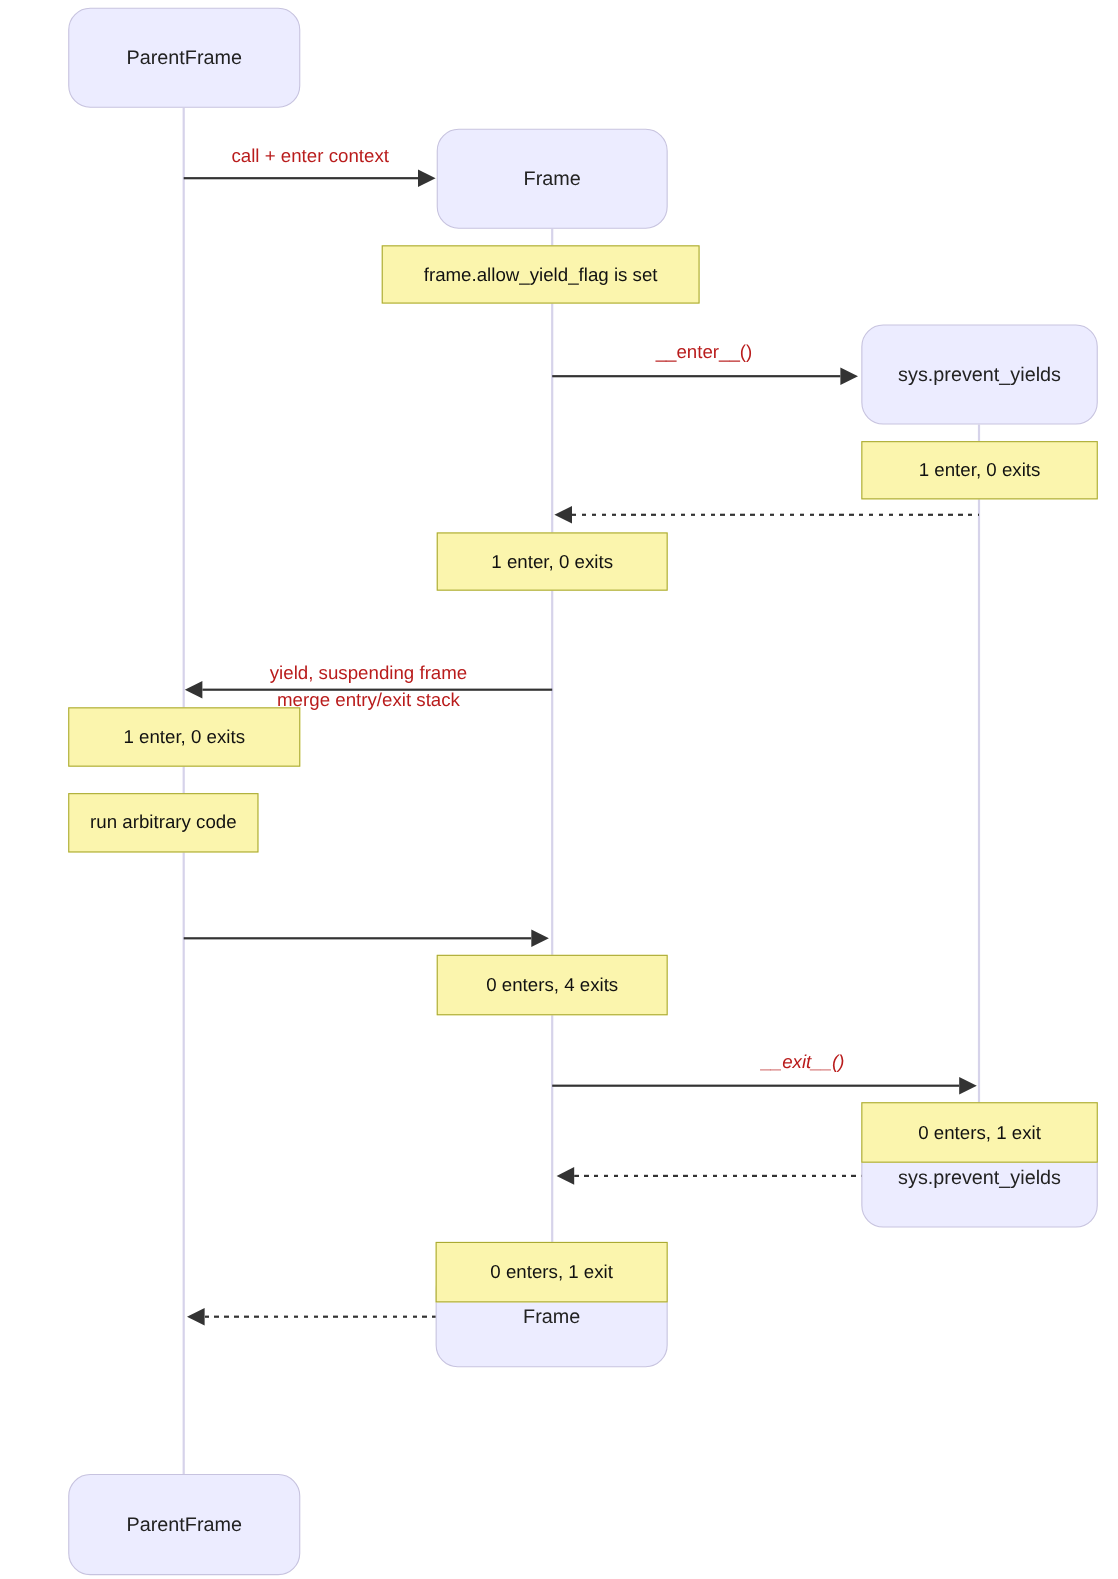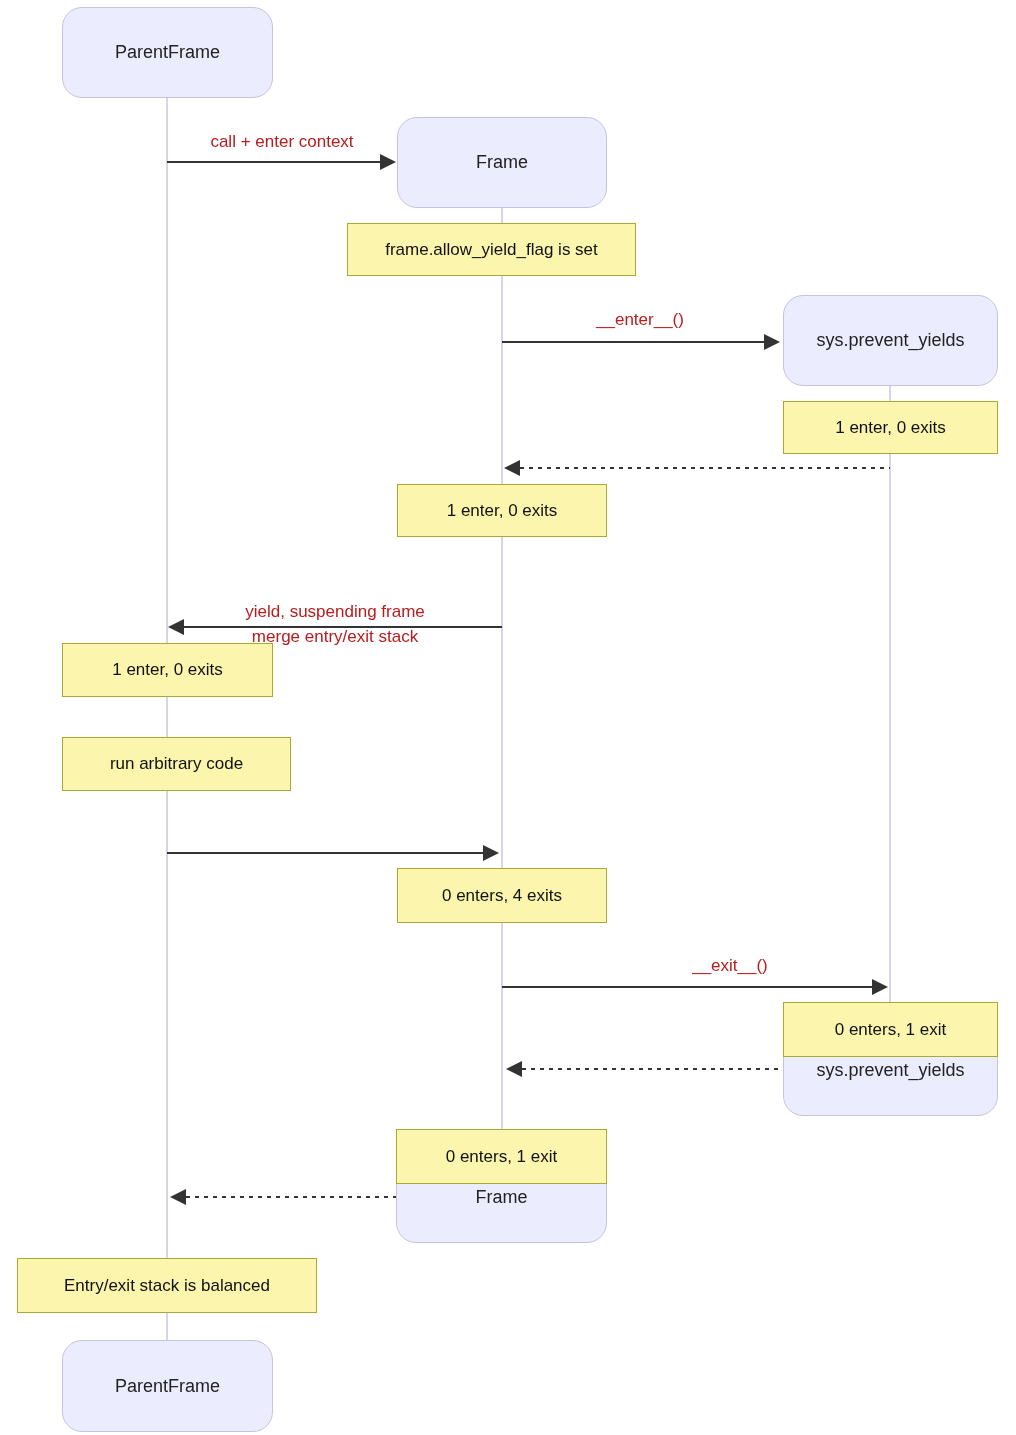--- a/index.html
+++ b/index.html
@@ -109,33 +109,32 @@
   <div class="dotted-line" style="left:520px; top:467px; width:370px;"></div>
 
   <div class="msg-label" style="left:167px; top:570px; width:336px;margin-top:29px;">yield, suspending frame
 merge entry/exit stack</div>
   <div class="head-l" style="left:168px; top:619px;"></div>
   <div class="line" style="left:184px; top:626px; width:318px;"></div>
 
   <div class="line" style="left:167px; top:852px; width:316px;"></div>
   <div class="head-r" style="left:483px; top:845px;"></div>
 
-  <div class="msg-label" style="left:502px; top:953px; width:456px;">__exit__()</div>
+  <div class="msg-label" style="left:502px; top:953px; width:456px;font-style:italic;">__exit__()</div>
   <div class="line" style="left:502px; top:986px; width:370px;"></div>
   <div class="head-r" style="left:872px; top:979px;"></div>
 
   <div class="head-l" style="left:506px; top:1061px;"></div>
   <div class="dotted-line" style="left:522px; top:1068px; width:261px;"></div>
 
   <div class="head-l" style="left:170px; top:1189px;"></div>
   <div class="dotted-line" style="left:186px; top:1196px; width:210px;"></div>
 
   <div class="note" style="left:347px; top:223px; width:289px; height:53px;">frame.allow_yield_flag is set</div>
   <div class="note" style="left:783px; top:401px; width:215px; height:53px;">1 enter, 0 exits</div>
   <div class="note" style="left:397px; top:484px; width:210px; height:53px;">1 enter, 0 exits</div>
   <div class="note" style="left:62px; top:643px; width:211px; height:54px;">1 enter, 0 exits</div>
-  <div class="note" style="left:62px; top:737px; width:229px; height:54px;">run arbitrary code</div>
+  <div class="note" style="left:62px; top:721px; width:173px; height:54px;">run arbitrary code</div>
   <div class="note" style="left:397px; top:868px; width:210px; height:55px;">0 enters, 4 exits</div>
   <div class="note" style="left:783px; top:1002px; width:215px; height:55px;">0 enters, 1 exit</div>
   <div class="note" style="left:396px; top:1129px; width:211px; height:55px;">0 enters, 1 exit</div>
-  <div class="note" style="left:17px; top:1258px; width:300px; height:55px;">Entry/exit stack is balanced</div>
 
 </div>
 
 </body></html>

